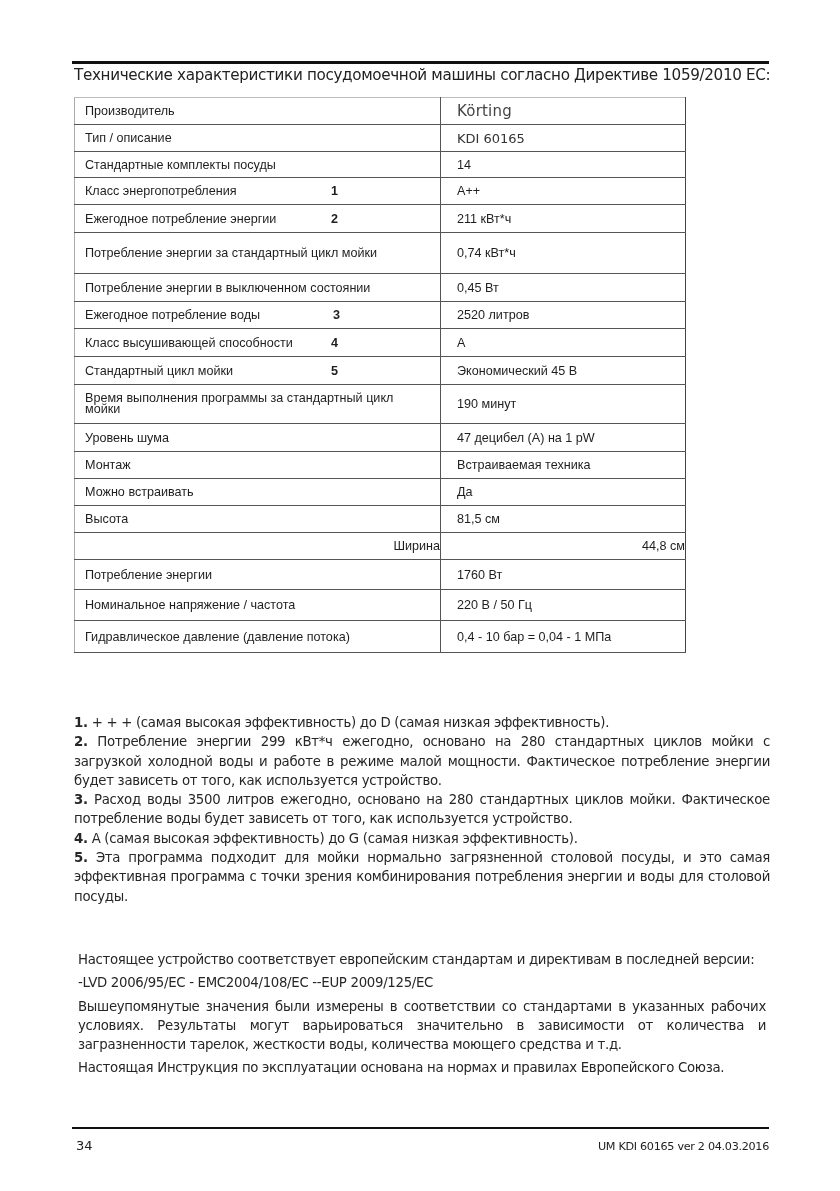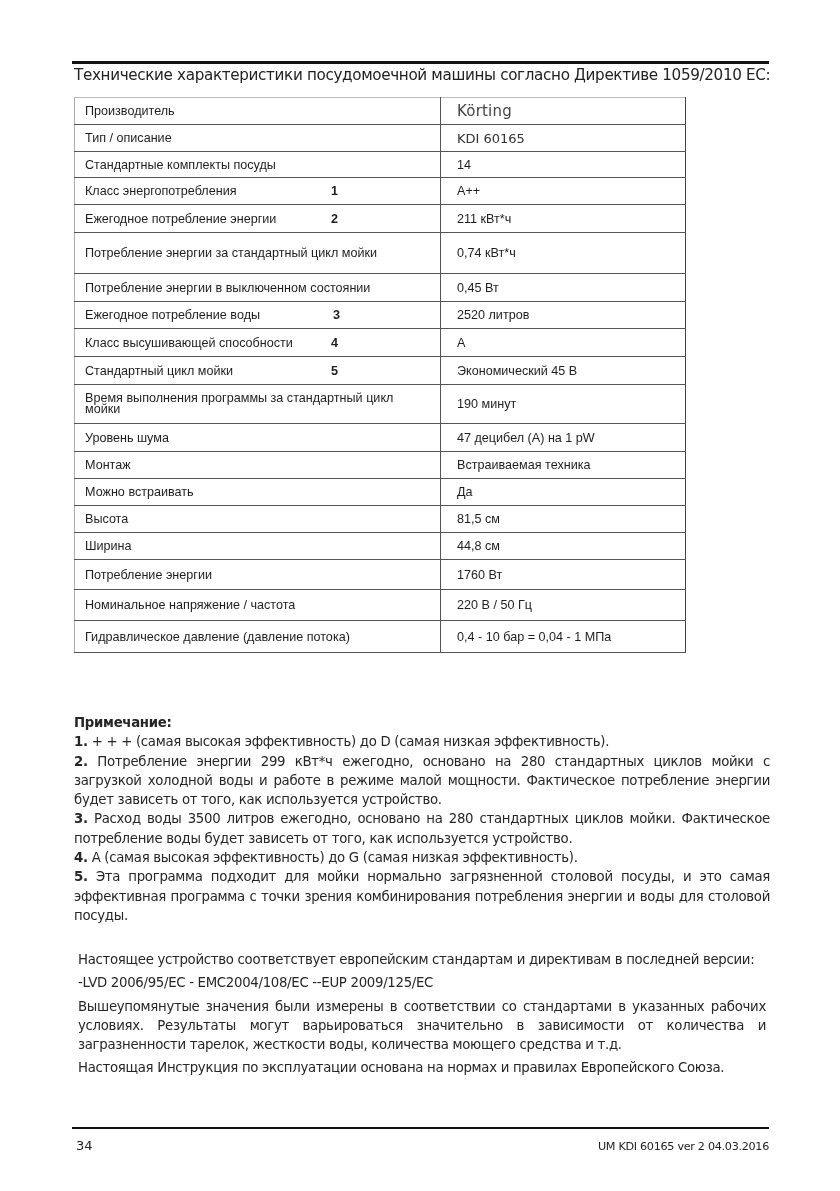--- a/index.html
+++ b/index.html
@@ -95,41 +95,40 @@
         <td class="val"><span>Встраиваемая техника</span></td>
       </tr>
       <tr style="height: 27px;">
         <td class="lbl"><span class="txt">Можно встраивать</span></td>
         <td class="val"><span>Да</span></td>
       </tr>
       <tr style="height: 27px;">
         <td class="lbl"><span class="txt">Высота</span></td>
         <td class="val"><span>81,5 см</span></td>
       </tr>
-      <tr style="height: 27px;">
+      <tr style="height: 27px; text-align: right;">
         <td class="lbl"><span class="txt">Ширина</span></td>
         <td class="val"><span>44,8 см</span></td>
       </tr>
       <tr style="height: 30px;">
         <td class="lbl"><span class="txt">Потребление энергии</span></td>
         <td class="val"><span>1760 Вт</span></td>
       </tr>
       <tr style="height: 31px;">
         <td class="lbl"><span class="txt">Номинальное напряжение / частота</span></td>
         <td class="val"><span>220 В / 50 Гц</span></td>
       </tr>
       <tr style="height: 32px;">
         <td class="lbl"><span class="txt">Гидравлическое давление (давление потока)</span></td>
         <td class="val"><span>0,4 - 10 бар = 0,04 - 1 МПа</span></td>
       </tr>
     </tbody>
 </table>
 
 <div class="notes">
-  <p class="heading">Примечание:</p>
   <p><b>1.</b><span> + + + (самая высокая эффективность) до D (самая низкая эффективность).</span></p>
   <p><b>2.</b><span> Потребление энергии 299 кВт*ч ежегодно, основано на 280 стандартных циклов мойки с загрузкой холодной воды и работе в режиме малой мощности. Фактическое потребление энергии будет зависеть от того, как используется устройство.</span></p>
   <p><b>3.</b><span> Расход воды 3500 литров ежегодно, основано на 280 стандартных циклов мойки. Фактическое потребление воды будет зависеть от того, как используется устройство.</span></p>
   <p><b>4.</b><span> A (самая высокая эффективность) до G (самая низкая эффективность).</span></p>
   <p><b>5.</b><span> Эта программа подходит для мойки нормально загрязненной столовой посуды, и это самая эффективная программа с точки зрения комбинирования потребления энергии и воды для столовой посуды.</span></p>
 </div>
 
 <div class="compliance">
   <p>Настоящее устройство соответствует европейским стандартам и директивам в последней версии:</p>
   <p>-LVD 2006/95/EC - EMC2004/108/EC --EUP 2009/125/EC</p>

